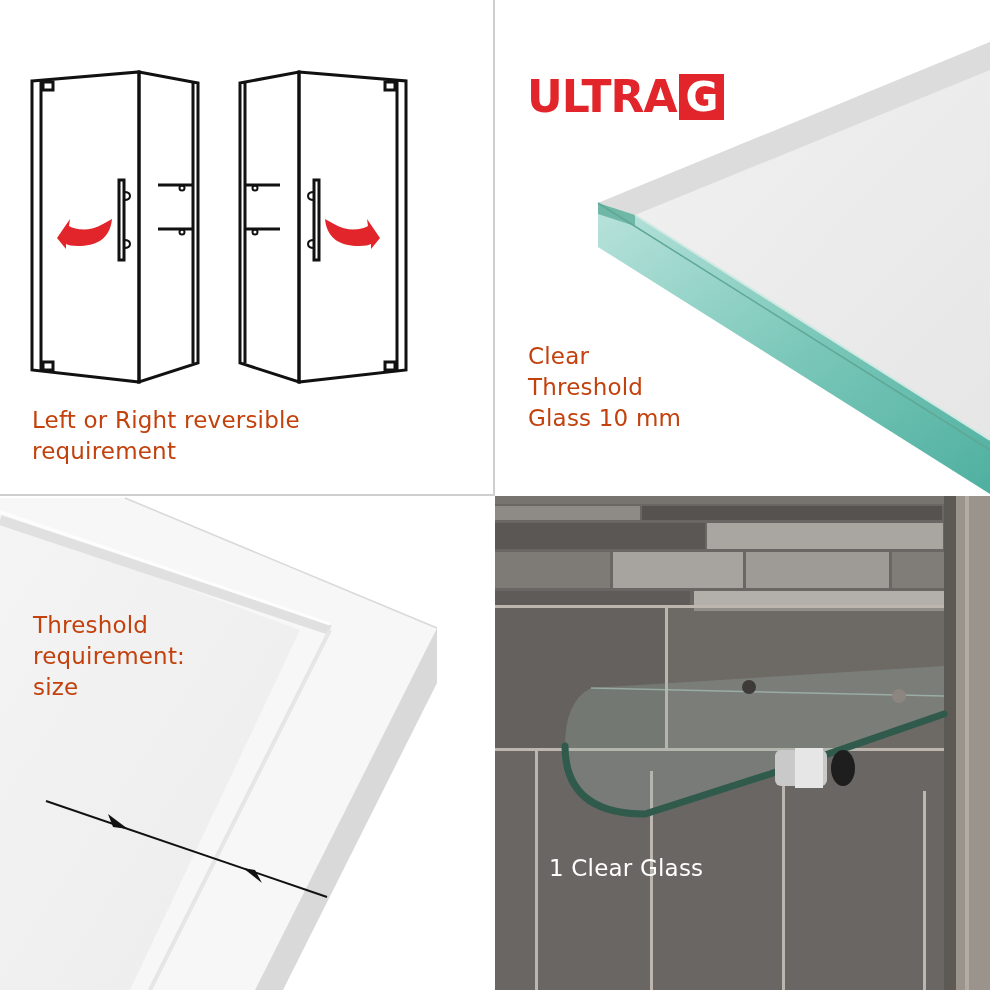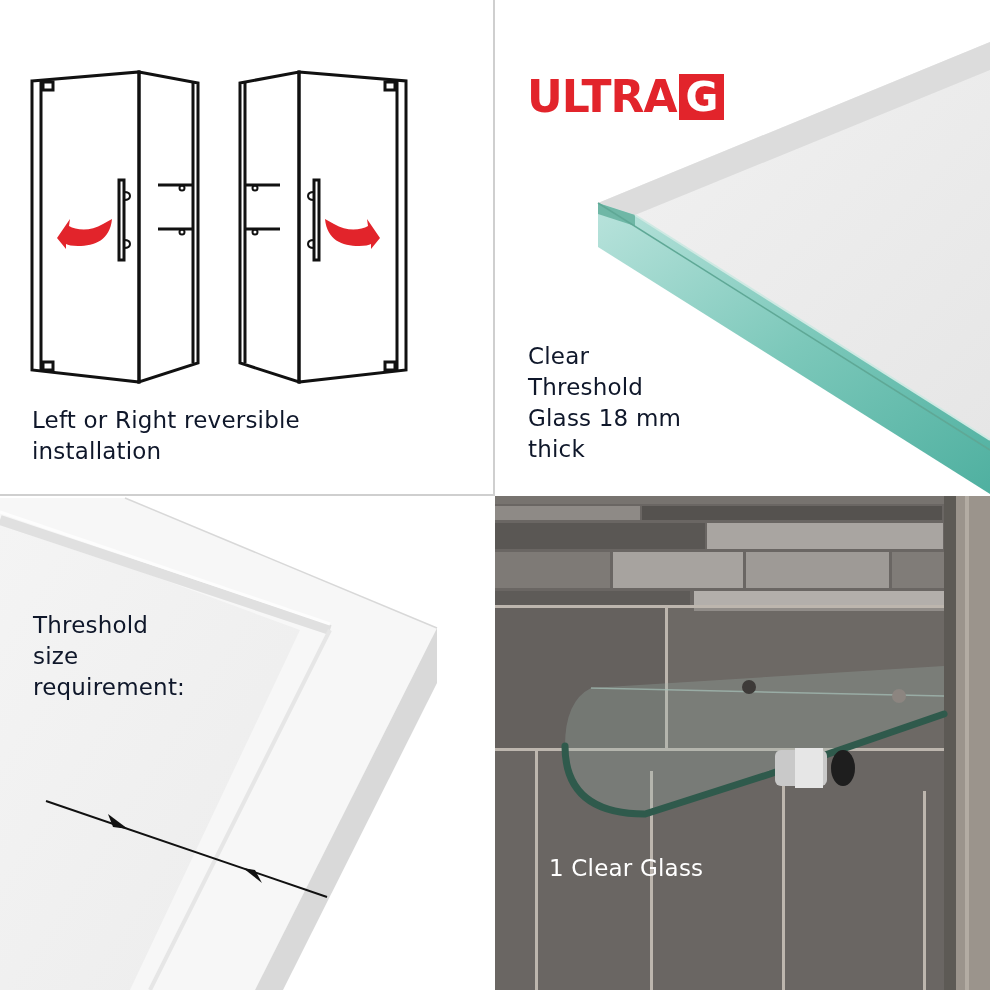--- a/index.html
+++ b/index.html
@@ -4,21 +4,21 @@
 <style>
   html,body{margin:0;padding:0;background:#fff;}
   body{width:990px;height:990px;position:relative;overflow:hidden;font-family:"DejaVu Sans","Liberation Sans",sans-serif;}
   .panel{position:absolute;overflow:hidden;}
   #p-tl{left:0;top:0;width:472px;height:494px;background:#fff;}
   #p-tr{left:495px;top:0;width:495px;height:494px;background:#fff;}
   #p-bl{left:0;top:496px;width:493px;height:564px;background:#fff;}
   #p-br{left:495px;top:496px;width:495px;height:494px;background:#6e6a66;}
   .vdiv{position:absolute;left:493px;top:0;width:2px;height:496px;background:#cfcfcf;}
   .hdiv{position:absolute;left:0;top:494px;width:495px;height:2px;background:#cfcfcf;}
-  .caption{position:absolute;font-size:23px;line-height:31px;color:#0f172a;letter-spacing:0.2px;font-weight:500;}
+  .caption{position:absolute;font-size:23px;line-height:31px;color:#c2410c;letter-spacing:0.2px;font-weight:500;}
   .caption span{display:block;white-space:nowrap;}
   svg{position:absolute;left:0;top:0;}
   .logo{position:absolute;left:527px;top:74px;height:46px;display:flex;align-items:center;justify-content:flex-end;}
   .logo-text{font-family:"DejaVu Sans","Liberation Sans",sans-serif;font-weight:bold;font-size:44px;color:#e2242b;letter-spacing:-1px;line-height:46px;}
   .logo-box{margin-left:3px;width:45px;height:46px;background:#e2242b;color:#fff;font-weight:bold;font-size:40px;display:flex;align-items:center;justify-content:center;line-height:46px;}
   .cap-white{color:#fff;}
 </style>
 </head>
 <body>
 
@@ -60,21 +60,21 @@
       <circle cx="182" cy="232" r="2.5"></circle>
       <circle cx="255" cy="188" r="2.5"></circle>
       <circle cx="255" cy="232" r="2.5"></circle>
     </g>
 
     <path d="M112,219 C110,240 95,246 78,246 C72,246 68,245 66,244 L66,249 L57,238 L70,219 L69,226 C76,230 90,232 103,224 Z" fill="#e2242b"></path>
     <path d="M325,219 C327,240 342,246 359,246 C365,246 369,245 371,244 L371,249 L380,238 L367,219 L368,226 C361,230 347,232 334,224 Z" fill="#e2242b"></path>
   </svg>
   <div class="caption" style="left:32px;top:405px;">
     <span>Left or Right reversible</span>
-    <span>installation</span>
+    <span>requirement</span>
   </div>
 </div>
 
 <div class="panel" id="p-tr">
   <svg width="495" height="494" viewBox="0 0 495 494">
     <defs>
       <linearGradient id="gtop" x1="0" y1="0" x2="1" y2="1">
         <stop offset="0" stop-color="#f2f2f2"></stop>
         <stop offset="1" stop-color="#e6e6e6"></stop>
       </linearGradient>
@@ -94,22 +94,21 @@
     <line x1="103" y1="203" x2="495" y2="450" stroke="#5fa896" stroke-width="1.5"></line>
     <line x1="140" y1="215" x2="495" y2="440" stroke="#cfe9e3" stroke-width="2"></line>
   </svg>
   <div class="logo" style="left:32px;">
     <span class="logo-text">ULTRA</span>
     <span class="logo-box">G</span>
   </div>
   <div class="caption" style="left:33px;top:341px;">
     <span>Clear</span>
     <span>Threshold</span>
-    <span>Glass 18 mm</span>
-    <span>thick</span>
+    <span>Glass 10 mm</span>
   </div>
 </div>
 
 <div class="panel" id="p-bl">
   <svg width="493" height="494" viewBox="0 0 493 494">
     <defs>
       <linearGradient id="tray" x1="0" y1="0" x2="1" y2="1">
         <stop offset="0" stop-color="#f4f4f4"></stop>
         <stop offset="1" stop-color="#ececec"></stop>
       </linearGradient>
@@ -126,22 +125,22 @@
     <line x1="125" y1="2" x2="437" y2="132" stroke="#d8d8d8" stroke-width="1.5"></line>
 
     <polygon points="437,132 437,187 283,494 255,494" fill="#d9d9d9"></polygon>
 
     <line x1="46" y1="305" x2="327" y2="401" stroke="#111" stroke-width="2"></line>
     <polygon points="128,333 108,318 113,331" fill="#111"></polygon>
     <polygon points="243,372 262,387 255,374" fill="#111"></polygon>
   </svg>
   <div class="caption" style="left:33px;top:114px;">
     <span>Threshold</span>
+    <span>requirement:</span>
     <span>size</span>
-    <span>requirement:</span>
   </div>
 </div>
 
 <div class="panel" id="p-br">
   <svg width="495" height="494" viewBox="0 0 495 494">
     <rect x="0" y="0" width="495" height="494" fill="#6a6663"></rect>
 
     <rect x="0" y="0" width="450" height="8" fill="#77736f"></rect>
     <rect x="0" y="10" width="145" height="14" fill="#8e8a86"></rect>
     <rect x="147" y="10" width="300" height="14" fill="#55524f"></rect>

